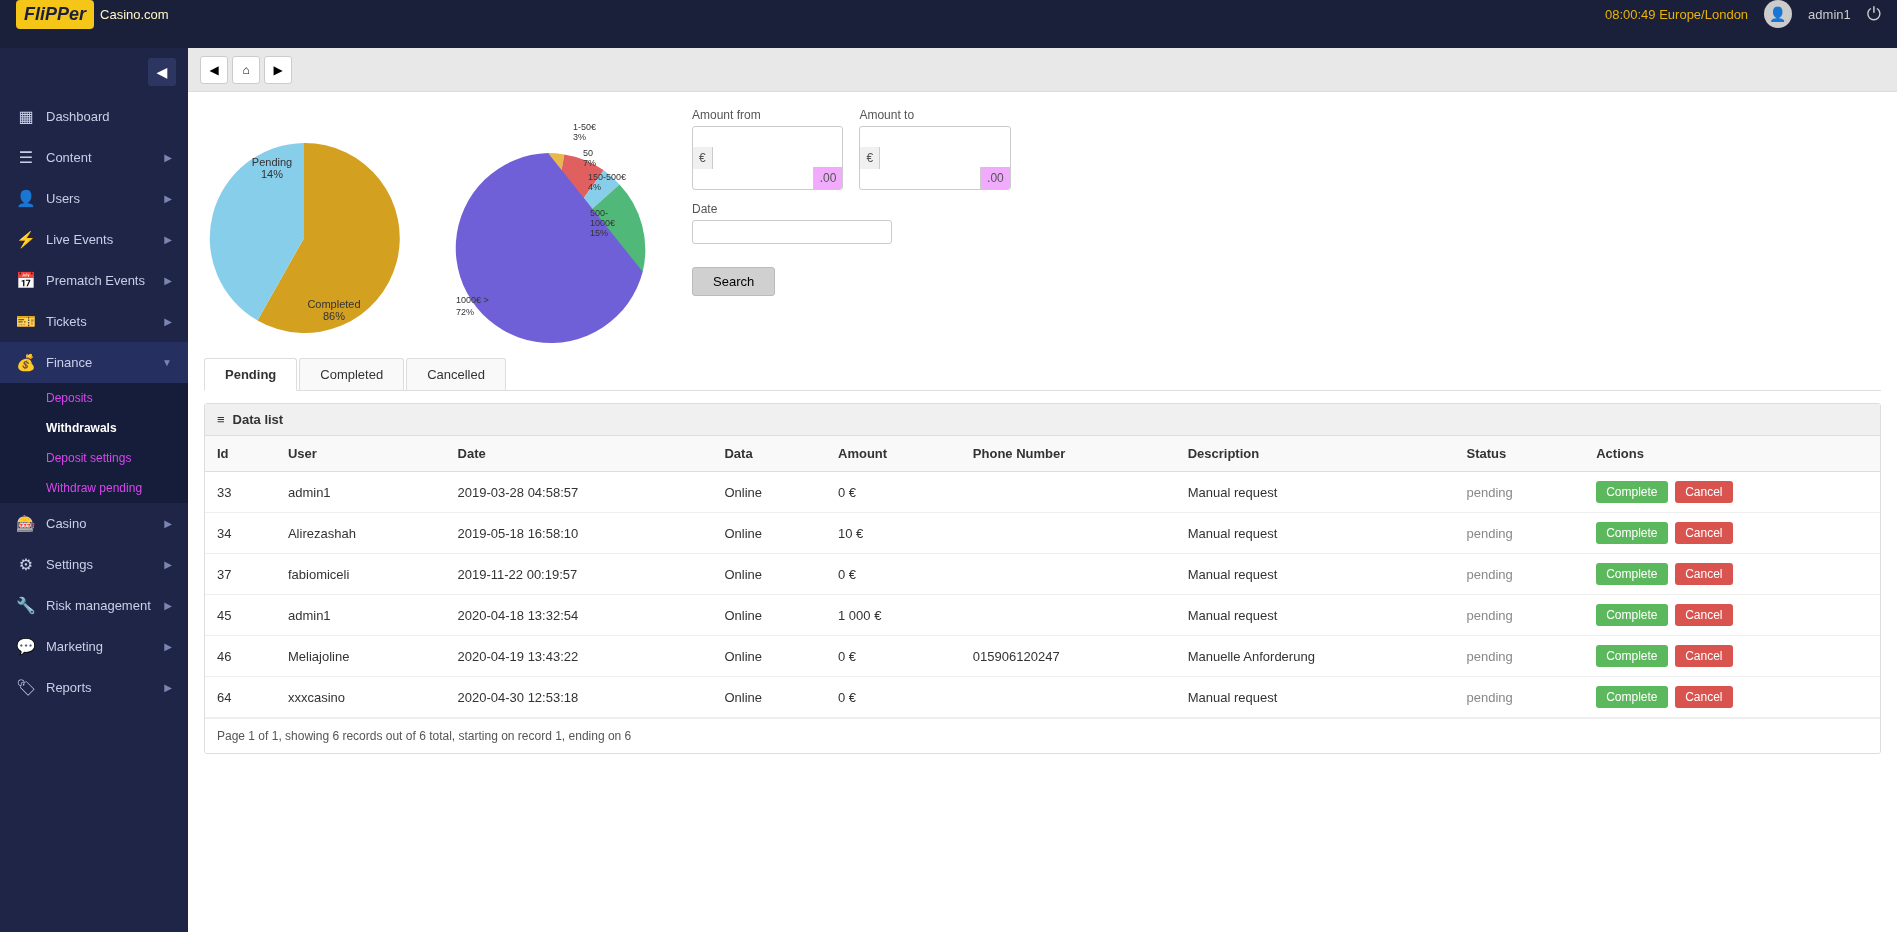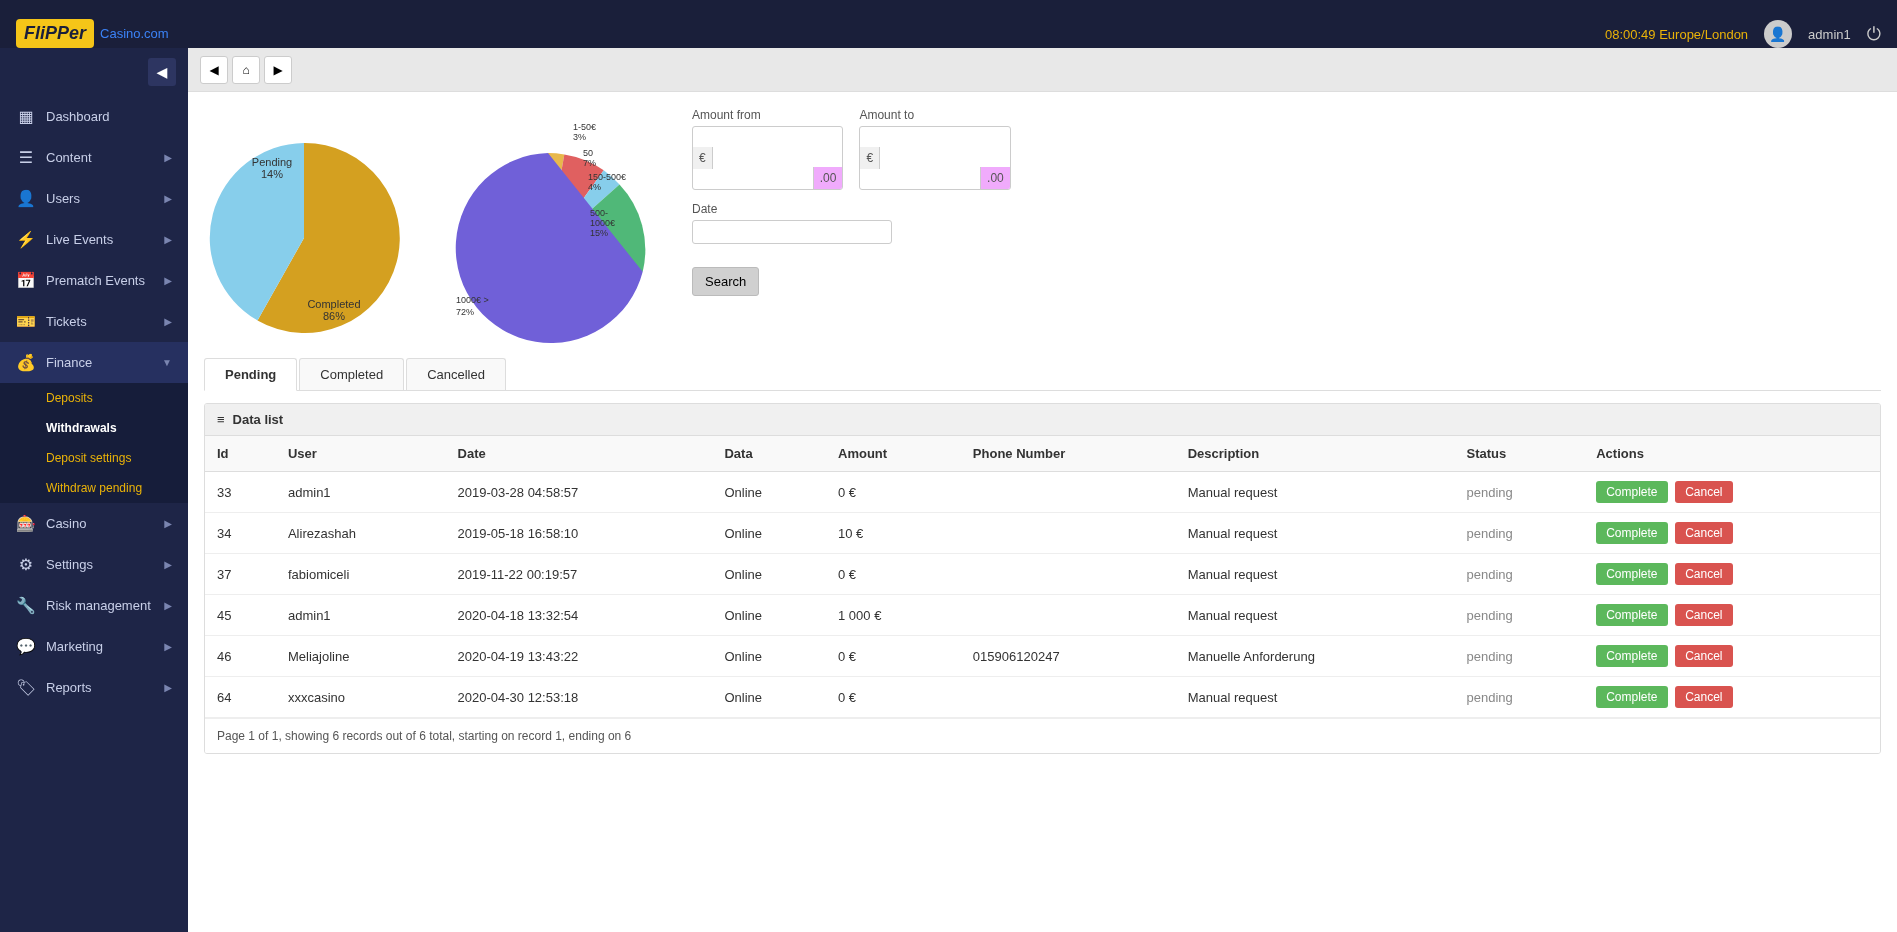--- a/index.html
+++ b/index.html
@@ -3,21 +3,21 @@
   <meta charset="utf-8">
   <style>
     * { box-sizing: border-box; margin: 0; padding: 0; }
     body { font-family: Arial, sans-serif; font-size: 13px; background: #1a1f3a; color: #333; display: flex; flex-direction: column; height: 100vh; overflow: hidden; }
 
     
     .topbar {
       background: #1a1f3a;
       height: 48px;
       display: flex;
-      align-items: flex-end;
+      align-items: flex-start;
       justify-content: space-between;
       padding: 0 16px;
       flex-shrink: 0;
       z-index: 10;
     }
     .logo {
       display: flex;
       align-items: center;
     }
     .topbar-right {
@@ -87,21 +87,21 @@
     .sidebar-item-left { display: flex; align-items: center; gap: 10px; }
     .sidebar-icon { font-size: 16px; width: 20px; text-align: center; }
     .sidebar-chevron { font-size: 10px; color: #7a85b0; }
 
     
     .sidebar-sub {
       background: #161d3a;
     }
     .sidebar-sub-item {
       padding: 8px 16px 8px 46px;
-      color: #eab308;
+      color: #d946ef;
       cursor: pointer;
       font-size: 12px;
     }
     .sidebar-sub-item.active { color: #fff; font-weight: bold; }
 
     
     .content-area {
       flex: 1;
       display: flex;
       flex-direction: column;
@@ -202,21 +202,21 @@
       border: 1px solid #ccc;
       border-radius: 3px;
       padding: 4px 8px;
       font-size: 12px;
       width: 200px;
     }
     .search-btn {
       background: #d0d0d0;
       border: 1px solid #bbb;
       border-radius: 3px;
-      padding: 6px 12px;
+      padding: 6px 20px;
       font-size: 13px;
       cursor: pointer;
       margin-top: 8px;
     }
 
     
     .tabs {
       display: flex;
       gap: 0;
       margin-bottom: 0;
@@ -309,21 +309,21 @@
     }
   </style>
 </head>
 <body>
 
 <div class="topbar">
   <div class="logo">
     <div style="background:#f5c518; padding:4px 8px; border-radius:4px; margin-right:6px;">
       <span style="color:#1a1f3a; font-weight:900; font-size:18px; font-style:italic;">FliPPer</span>
     </div>
-    <div style="color:#3b82f6; font-size:13px; line-height:1.2;">Casino.com</div>
+    <div style="color:#fef9c3; font-size:13px; line-height:1.2;">Casino.com</div>
   </div>
   <div class="topbar-right">
     <span class="time">08:00:49 Europe/London</span>
     <span class="user-icon">👤</span>
     <span class="user">admin1</span>
     <span class="logout-icon">⏻</span>
   </div>
 </div>
 
 <div class="main-layout">

